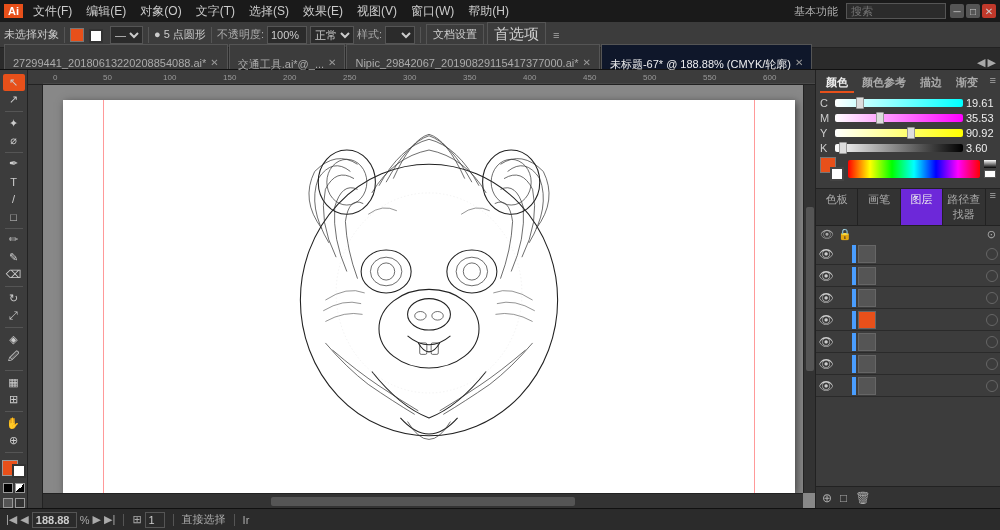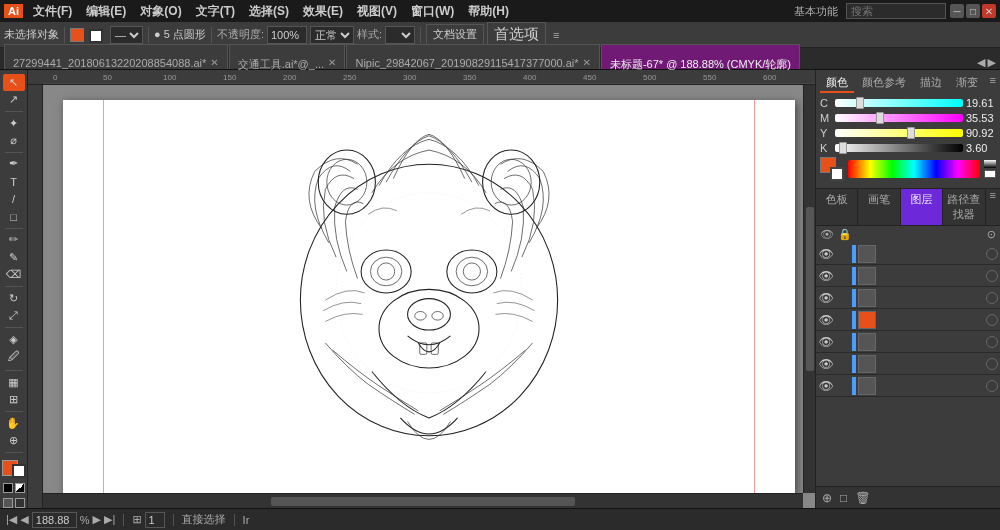--- a/index.html
+++ b/index.html
@@ -10,21 +10,21 @@
       height: 22px;
       background: #1a1a1a;
       display: flex;
       align-items: center;
       justify-content: space-between;
       padding: 0 4px;
     }
     #title-bar .left { display: flex; align-items: center; gap: 4px; }
     #title-bar .logo { background: #e8501a; color: white; font-weight: bold; font-size: 11px; padding: 1px 4px; }
     #title-bar .menu-items { display: flex; gap: 2px; font-size: 12px; color: #ccc; }
-    #title-bar .menu-items span { padding: 2px 6px; cursor: pointer; font-weight: bold; }
+    #title-bar .menu-items span { padding: 2px 6px; cursor: pointer; }
     #title-bar .right { display: flex; align-items: center; gap: 4px; }
     #title-bar .right span { font-size: 11px; color: #aaa; padding: 0 4px; }
     #title-bar .win-btns { display: flex; gap: 2px; }
     #title-bar .win-btn { width: 14px; height: 14px; border-radius: 2px; display: flex; align-items: center; justify-content: center; font-size: 10px; cursor: pointer; }
     #title-bar .win-btn.min { background: #555; }
     #title-bar .win-btn.max { background: #555; }
     #title-bar .win-btn.close { background: #c0392b; }
 
     
     #toolbar {
@@ -54,21 +54,21 @@
       color: #aaa;
       background: #3c3c3c;
       border-top: 1px solid #555;
       border-right: 1px solid #555;
       border-left: 1px solid #555;
       display: flex;
       gap: 4px;
       cursor: pointer;
       margin-right: 1px;
     }
-    .tab.active { background: #701a75; color: #eee; flex-direction: column; }
+    .tab.active { background: #0f172a; color: #eee; }
     .tab .close-x { color: #999; font-size: 10px; }
 
     
     #main-layout {
       display: flex;
       height: calc(530px - 22px - 26px - 22px - 22px);
     }
 
     
     #left-toolbar {
@@ -150,20 +150,21 @@
       display: flex;
       gap: 2px;
       margin-bottom: 4px;
     }
     .cp-tab {
       font-size: 11px;
       color: #aaa;
       padding: 1px 6px;
       cursor: pointer;
       border-bottom: 2px solid transparent;
+      font-weight: bold;
     }
     .cp-tab.active { color: #eee; border-bottom-color: #e8501a; }
 
     .cmyk-row {
       display: flex;
       align-items: center;
       margin-bottom: 3px;
       gap: 3px;
     }
     .cmyk-label { width: 12px; font-size: 11px; color: #ccc; }
@@ -654,21 +655,21 @@
         <button style="background:none;border:none;color:#aaa;font-size:12px;cursor:pointer;padding:2px;">🗑</button>
       </div>
     </div>
   </div>
 </div>
 
 <div id="status-bar">
   <div class="sb-item">
     <span>|◀</span>
     <span>◀</span>
-    <input type="text" value="188.88" style="width: 45px; height: 16px; background: rgb(43, 43, 43); border: 1px solid rgb(85, 85, 85); color: rgb(204, 204, 204); font-size: 11px; padding: 0px 3px;">
+    <input type="text" value="188.88" style="width: 45px; height: 16px; background: rgb(43, 43, 43); border: 1px solid rgb(85, 85, 85); color: rgb(204, 204, 204); font-size: 11px; padding: 0px 3px; font-weight: bold;">
     <span style="font-size:11px;color:#aaa;">%</span>
     <span>▶</span>
     <span>▶|</span>
   </div>
   <div class="sb-sep"></div>
   <div class="sb-item">
     <span style="font-size:11px;color:#aaa;">⊞</span>
     <input type="text" value="1" style="width: 20px; height: 16px; background: rgb(43, 43, 43); border: 1px solid rgb(85, 85, 85); color: rgb(204, 204, 204); font-size: 11px; padding: 0px 3px;">
   </div>
   <div class="sb-sep"></div>

